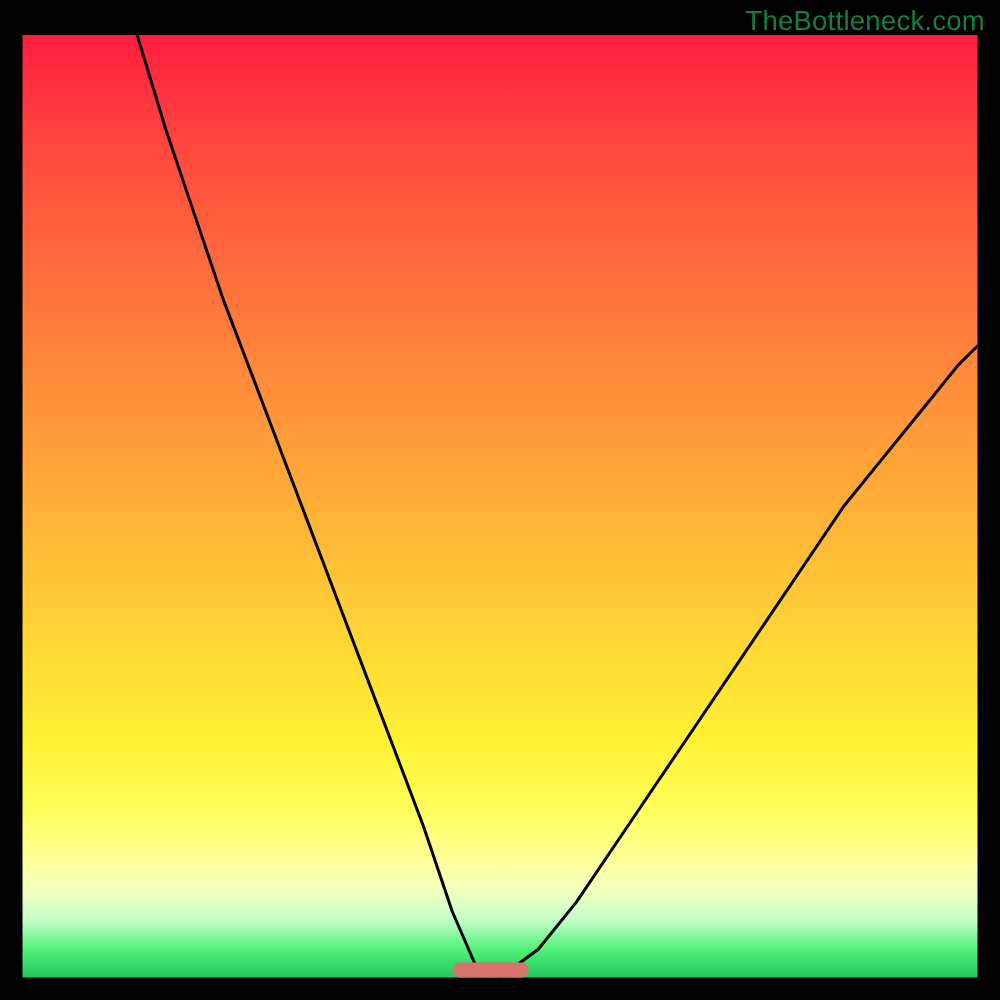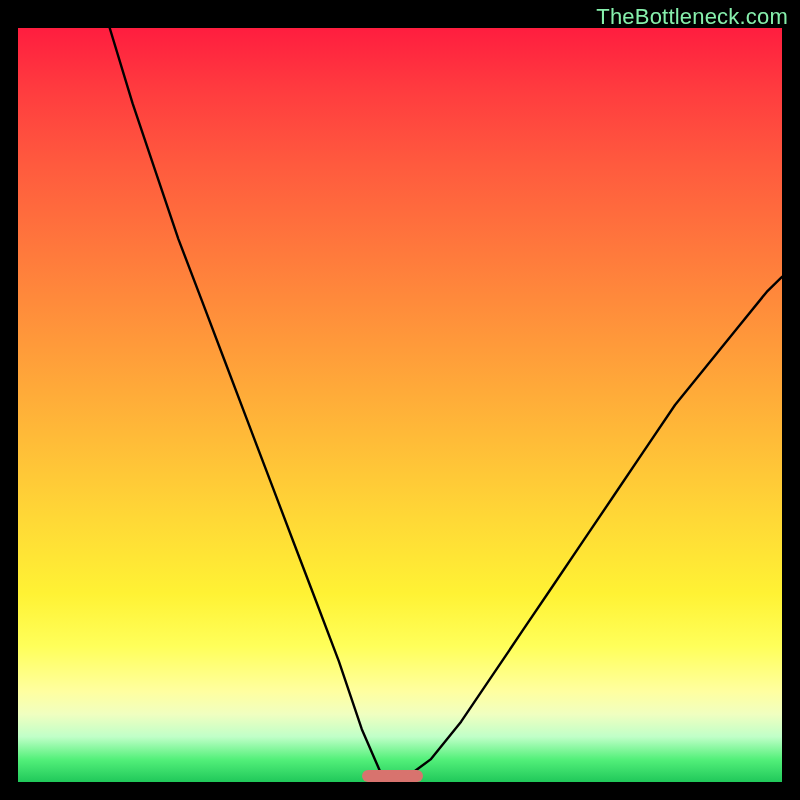--- a/index.html
+++ b/index.html
@@ -14,21 +14,21 @@
   .frame {
     position: relative;
     width: 800px;
     height: 800px;
     background: #000;
   }
   .watermark {
     position: absolute;
     top: 4px;
     right: 12px;
-    color: #86efac;
+    color: #15803d;
     font-size: 22px;
     font-weight: 500;
     letter-spacing: 0.2px;
     z-index: 20;
   }
   .plot-area {
     position: absolute;
     left: 18px;
     top: 28px;
     width: 764px;

